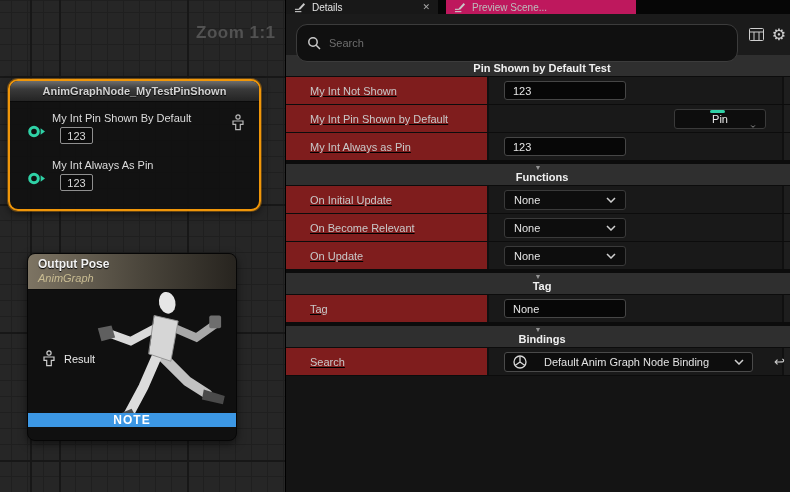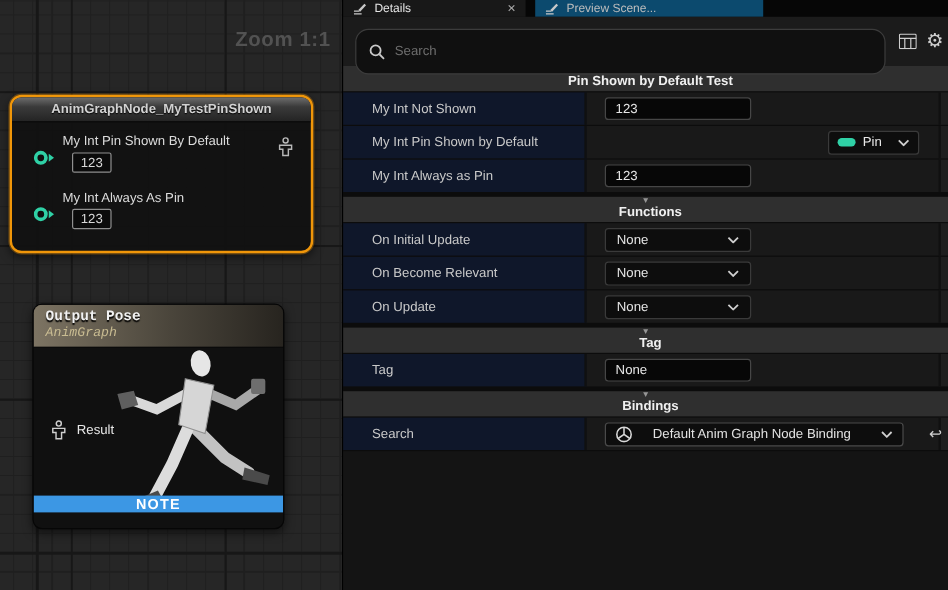--- a/index.html
+++ b/index.html
@@ -50,21 +50,20 @@
   
   .output-node {
     position:absolute; left:27px; top:253px; width:210px; height:188px;
     border-radius:8px; overflow:hidden; background:#101010;
     border:1px solid #060606; box-shadow:0 3px 8px rgba(0,0,0,.55);
   }
   .output-node .node-header2 {
     height:36px; padding:3px 0 0 10px;
     background:linear-gradient(90deg,#7d7463 0%,#4a453b 55%,#27241f 100%);
     border-bottom:1px solid #0a0a0a;
-    font-family:Liberation Mono, monospace;
   }
   .output-title { font-size:12px; font-weight:bold; color:#f2f2f2; text-shadow:0 1px 1px #000; }
   .output-subtitle { font-size:11px; font-style:italic; color:#c9bc92; margin-top:1px; }
   .output-body { position:relative; height:137px; }
   .mannequin { position:absolute; right:-2px; top:0; }
   .result-row { position:absolute; left:14px; top:60px; display:flex; align-items:center; z-index:2; }
   .result-row span { margin-left:8px; font-size:11px; color:#e8e8e8; }
   .note-bar {
     position:absolute; bottom:0; left:0; right:0; height:14px; background:#3C97E4;
     display:flex; align-items:center; justify-content:center;
@@ -73,21 +72,21 @@
 
   
   .details-panel {
     position:absolute; left:285px; top:0; width:505px; height:492px;
     background:#141414; border-left:1px solid #000;
   }
   .tabbar { position:relative; height:14px; background:#060606; }
   .tab { position:absolute; top:0; height:14px; display:flex; align-items:center;
     padding:0 8px; overflow:hidden; cursor:pointer; }
   .tab-details { left:0; width:152px; background:#181818; }
-  .tab-preview { left:160px; width:190px; background:#0c4a6e; }
+  .tab-preview { left:160px; width:190px; background:#be185d; }
   .tab .tab-label { font-size:10px; color:#e4e4e4; margin-left:6px; white-space:nowrap; }
   .tab-preview .tab-label { color:#bdbdbd; }
   .tab-close { margin-left:auto; font-size:9px; color:#a8a8a8; cursor:pointer; }
 
   .toolbar { position:relative; height:41px; background:#1b1b1b; }
   .searchbox {
     position:absolute; left:10px; top:10px; width:442px; height:22px;
     background:#101010; border:1px solid #3c3c3c; border-radius:11px;
     display:flex; align-items:center; padding:18px 10px;
   }
@@ -104,42 +103,42 @@
   .rows-container { background:#0c0c0c; }
   .sheader {
     height:21px; margin-bottom:1px; background:#2f2f2f;
     display:flex; align-items:center; padding-left:8px; cursor:pointer;flex-direction:column;
   }
   .sheader .tri { font-size:7px; color:#969696; margin-right:8px; }
   .sheader .stitle { font-size:11px; font-weight:bold; color:#f0f0f0; }
   .sgap { height:3px; }
   .prow { height:27px; margin-bottom:1px; display:flex; }
   .prow:last-child { margin-bottom:0; }
-  .ncell { width:203px; background:#0f172a; display:flex; align-items:center;
-    padding-left:24px; border-right:2px solid #101010; }
+  .ncell { width:203px; background:#7f1d1d; display:flex; align-items:center;
+    padding-left:24px; border-right:2px solid #101010;text-decoration:underline; }
   .ncell span { font-size:11px; color:#c9c9c9; }
   .vcell { flex:1; background:#191919; display:flex; align-items:center; position:relative; }
   .rstrip { width:8px; background:#1e1e1e; border-left:2px solid #101010; align-self:stretch; }
 
   .val-input {
     margin-left:15px; width:122px; height:19px; background:#070707;
     border:1px solid #464646; border-radius:3px; color:#e6e6e6; font-size:11px;
     padding:0 8px; font-family:"Liberation Sans",sans-serif;
   }
   .dropdown {
     margin-left:15px; width:122px; height:20px; background:#0d0d0d;
     border:1px solid #3a3a3a; border-radius:3px; display:flex; align-items:center;
     padding:0 9px; cursor:pointer;
   }
   .dropdown span { font-size:11px; color:#e4e4e4; }
   .dropdown .chev { margin-left:auto; }
   .pin-dropdown {
-    margin-left:auto; margin-right:16px; width:76px; height:20px; background:#0d0d0d;
+    margin-left:auto; margin-right:16px; width:92px; height:20px; background:#0d0d0d;
     border:1px solid #3a3a3a; border-radius:3px; display:flex; align-items:center;
-    padding:0 7px; cursor:pointer;
+    padding:0 7px; cursor:pointer;flex-direction:column;
   }
   .pin-pill { width:15px; height:7px; border-radius:3.5px; background:#2FD1A6; margin-right:6px; }
   .pin-dropdown span { font-size:11px; color:#e8e8e8; }
   .pin-dropdown .chev { margin-left:auto; }
   .binding-dropdown {
     margin-left:15px; width:249px; height:20px; background:#0d0d0d;
     border:1px solid #4a4a4a; border-radius:3px; display:flex; align-items:center;
     padding:0 8px; cursor:pointer;
   }
   .binding-dropdown span.bd-label { font-size:11px; color:#e2e2e2; margin-left:17px; white-space:nowrap; }

